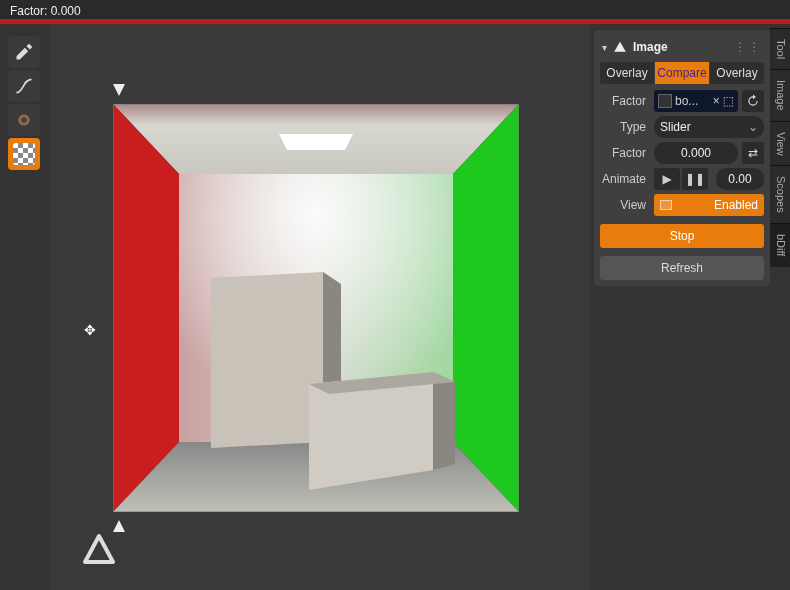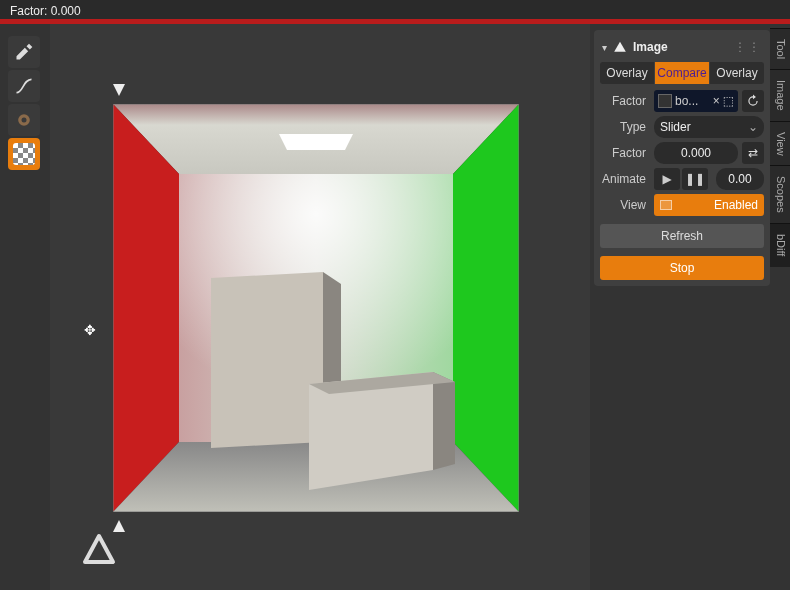--- a/index.html
+++ b/index.html
@@ -205,19 +205,19 @@
   </div>
 
   <div class="prop-row">
     <div class="prop-label">View</div>
     <div class="draw-btn">
       <span class="sq"></span>
       <span>Enabled</span>
     </div>
   </div>
 
+  <div class="wide-btn stop">
+      <span>Stop</span>
+    </div>
   <div class="wide-btn refresh">
       <span>Refresh</span>
     </div>
-  <div class="wide-btn stop">
-      <span>Stop</span>
-    </div>
 </div>
 
 </body></html>

